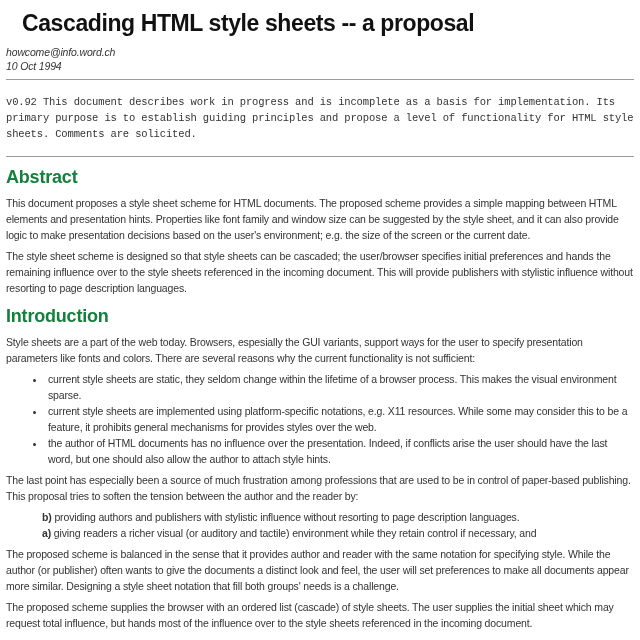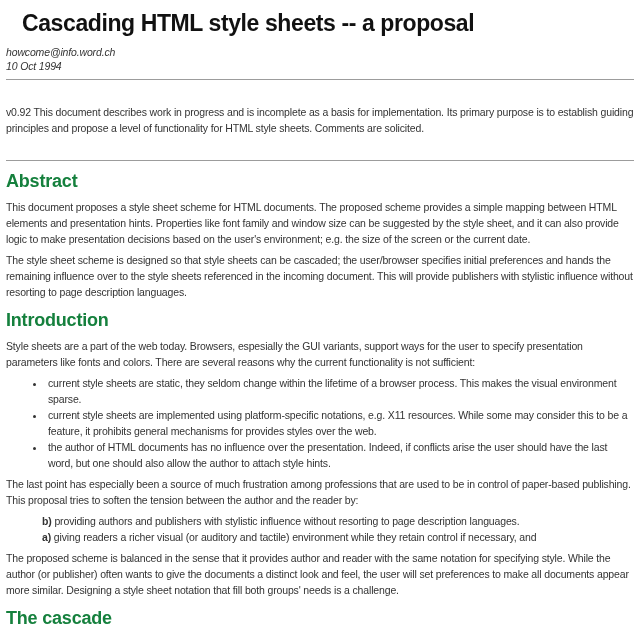--- a/index.html
+++ b/index.html
@@ -10,21 +10,21 @@
     font-size: 10.5px; line-height: 16px; letter-spacing: -0.15px;
   }
   .page { padding: 2px 6px 0 6px; }
   h1 {
     font-size: 23px; line-height: 30px; margin: 6px 16px 7px;
     color: #111111; font-weight: 700; letter-spacing: -0.4px;
   }
   .address { font-style: italic; line-height: 14px; margin: 0 0 6px; color: #333333; }
   .author-link { color: #3333cc; text-decoration: underline; }
   hr.rule { border: none; border-top: 1px solid #9c9c9c; margin: 0; height: 0; }
-  .notice { margin: 24px 0; }
+  .notice { margin: 14px 0; font-family: Liberation Mono, monospace; }
   h2 {
     font-size: 18px; line-height: 22px; margin: 9px 0 7px;
     color: #15803d; font-weight: 700; letter-spacing: -0.2px;
   }
   p { margin: 5px 0; }
   ul { margin: 4px 4px; padding: 0 0 0 36px; }
   li { margin: 0; padding: 0 0 0 2px; }
   .goals { margin: 4px 0 4px 36px; }
   .goal b { color: #333333; }
 </style>
@@ -63,17 +63,16 @@
 
   <p>The last point has especially been a source of much frustration among professions that are used to be in control of paper-based publishing. This proposal tries to soften the tension between the author and the reader by:</p>
 
   <div class="goals">
     <div class="goal"><b>b)</b> <span>providing authors and publishers with stylistic influence without resorting to page description languages.</span></div>
     <div class="goal"><b>a)</b> <span>giving readers a richer visual (or auditory and tactile) environment while they retain control if necessary, and</span></div>
   </div>
 
   <p>The proposed scheme is balanced in the sense that it provides author and reader with the same notation for specifying style. While the author (or publisher) often wants to give the documents a distinct look and feel, the user will set preferences to make all documents appear more similar. Designing a style sheet notation that fill both groups' needs is a challenge.</p>
 
-  <h2>The cascade</h2>
 
   <p>The proposed scheme supplies the browser with an ordered list (cascade) of style sheets. The user supplies the initial sheet which may request total influence, but hands most of the influence over to the style sheets referenced in the incoming document.</p>
 
 </div>
 
 </body></html>

